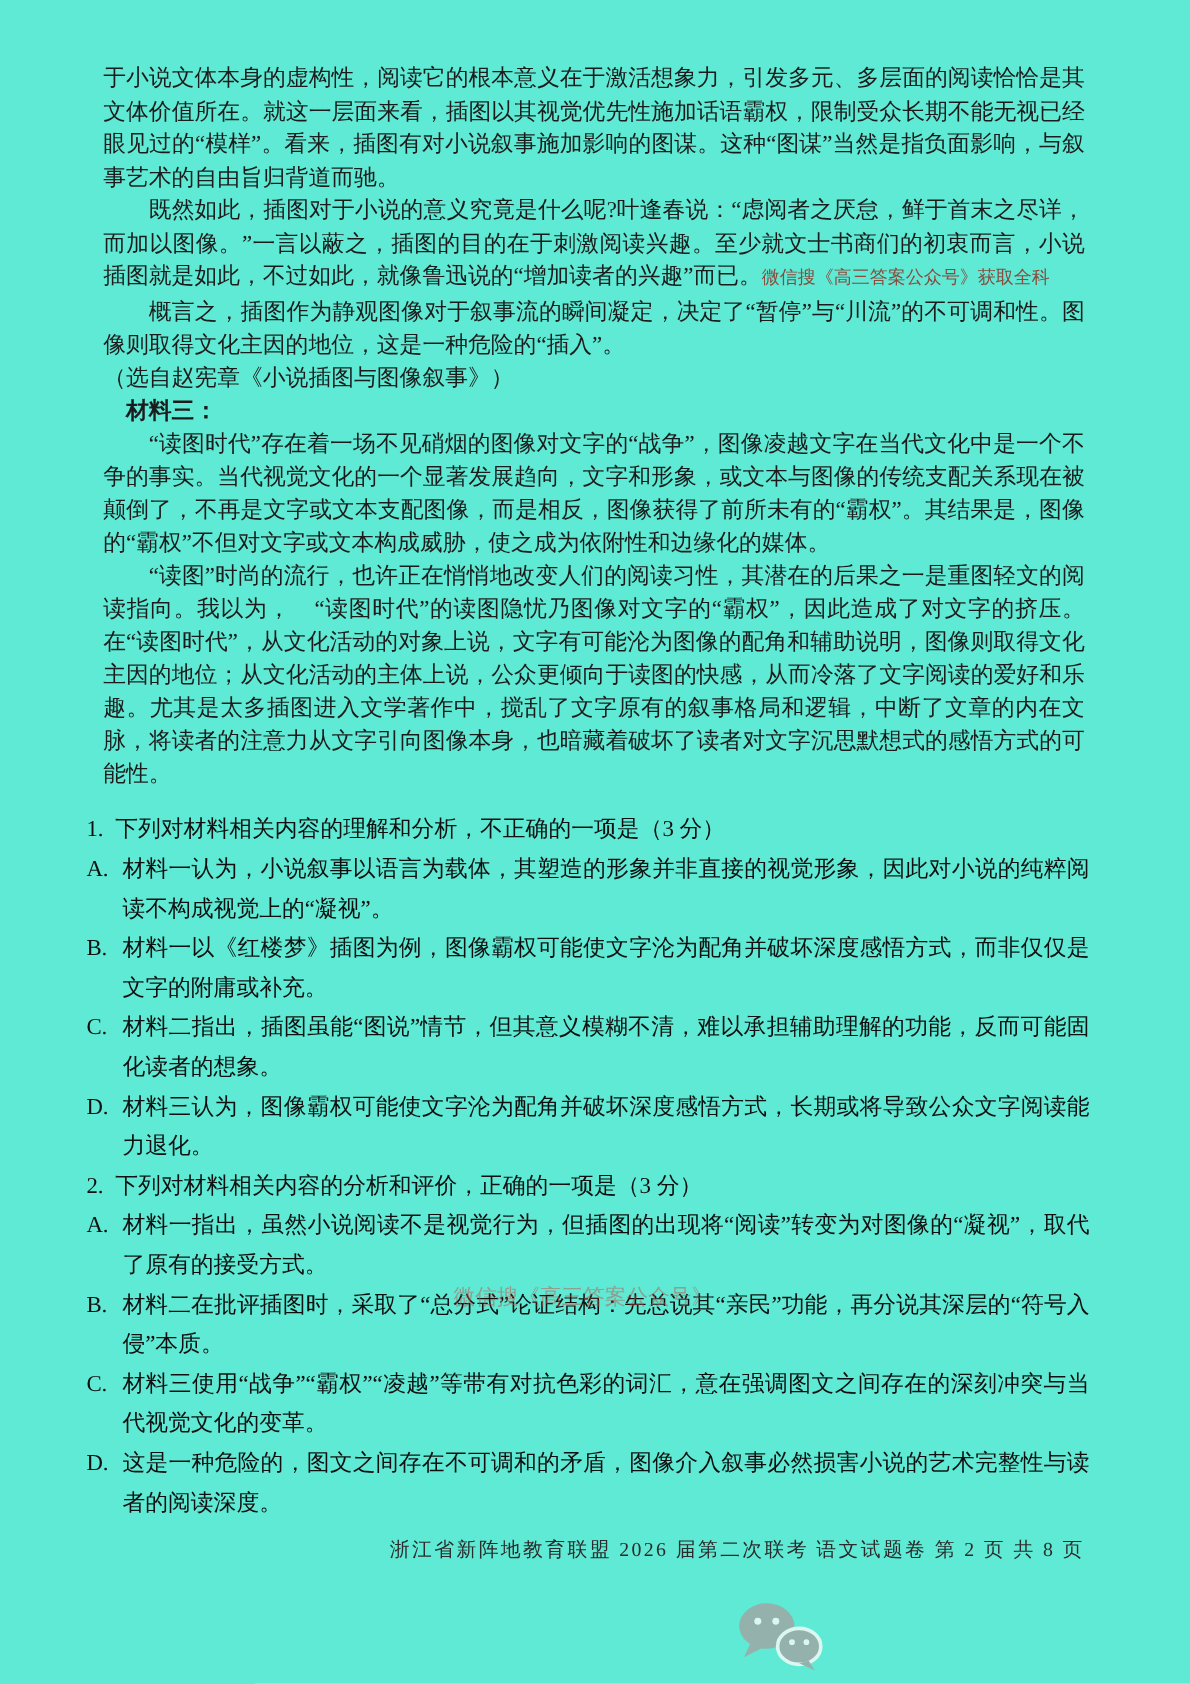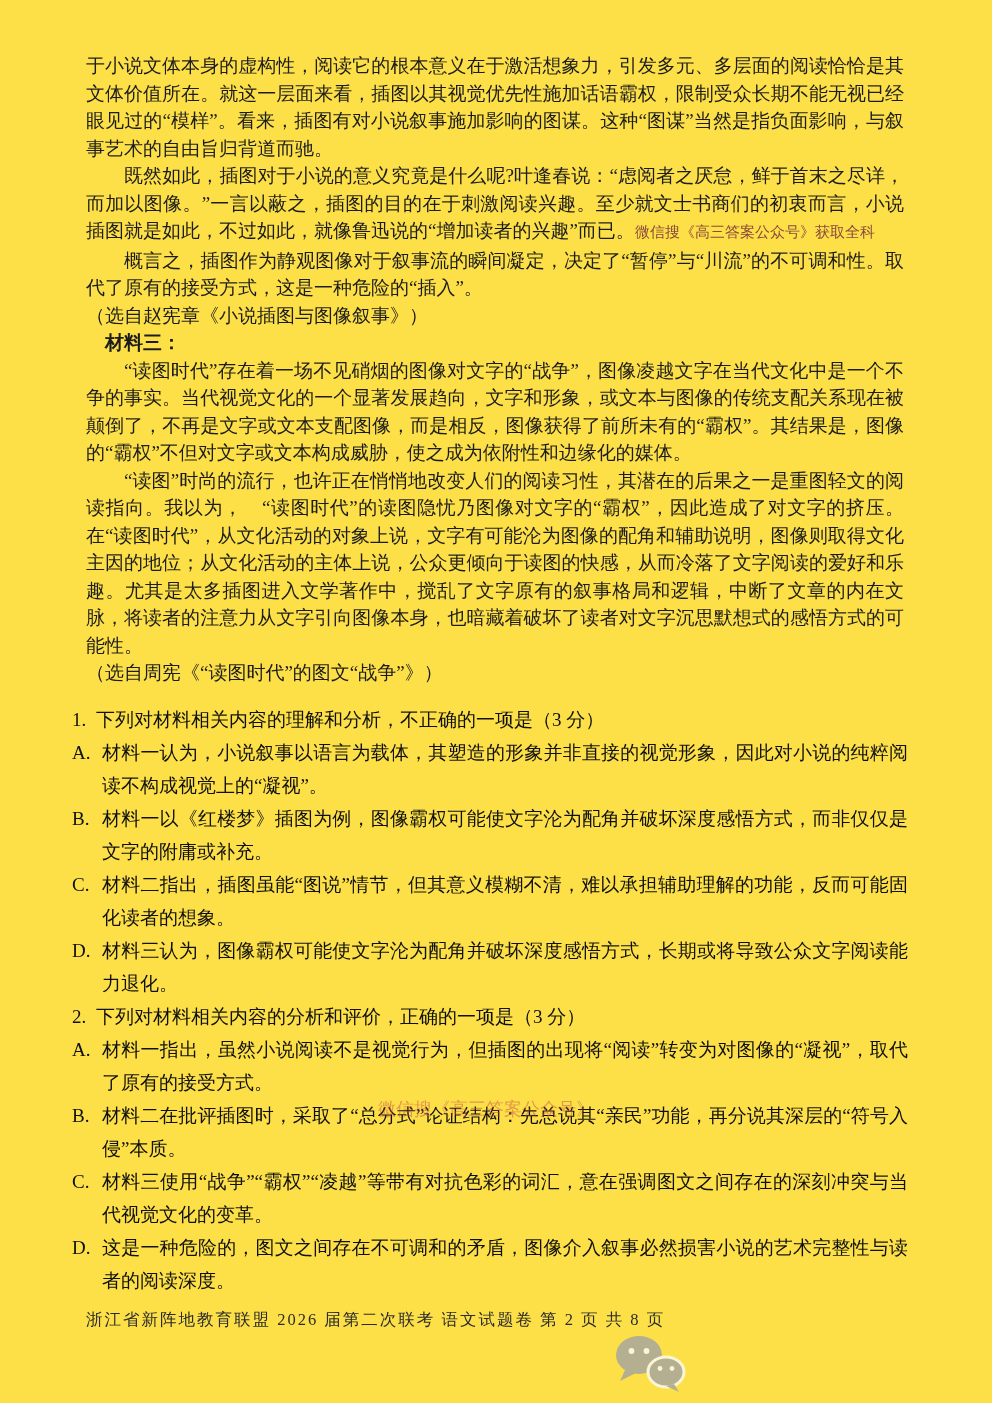--- a/index.html
+++ b/index.html
@@ -1,20 +1,20 @@
 <!DOCTYPE html>
 <html><head>
 <meta charset="utf-8">
 <style>
   html,body { margin:0; padding:0; background:#d9d9d9; }
   .page {
     position:relative;
     width:992px; height:1403px;
     margin:0 auto;
-    background:#fde047;
+    background:#5eead4;
     box-sizing:border-box;
     padding:52px 88px 0 86px;
     font-family:"Liberation Serif","DejaVu Serif",serif;
     color:#1c1c1c;
     overflow:hidden;
   }
   
   .bodytext { font-size:19px; line-height:27.5px; text-align:justify; }
   .bodytext p { margin:0; }
   .indent { text-indent:2em; }
@@ -31,40 +31,39 @@
   .opt-label { flex:0 0 30px; }
   .opt-text { flex:1 1 auto; position:relative; }
   .watermark {
     position:absolute; left:276px; top:4px;
     color:#c5534a; opacity:0.5;
     font-size:18px; line-height:13px; white-space:nowrap;
     pointer-events:none;
   }
 
   
-  .footer { text-align:left; margin-top:12px; font-size:16.5px;
+  .footer { text-align:right; margin-top:12px; font-size:16.5px;
             letter-spacing:2px; color:#2b2b2b; }
 
   
   .wechat { position:absolute; left:610px; top:1332px; opacity:0.8; }
 </style>
 </head>
 <body>
 
 <div class="page">
 
   <div class="bodytext">
     <p>于小说文体本身的虚构性，阅读它的根本意义在于激活想象力，引发多元、多层面的阅读恰恰是其文体价值所在。就这一层面来看，插图以其视觉优先性施加话语霸权，限制受众长期不能无视已经眼见过的“模样”。看来，插图有对小说叙事施加影响的图谋。这种“图谋”当然是指负面影响，与叙事艺术的自由旨归背道而驰。</p>
     <p class="indent"><span>既然如此，插图对于小说的意义究竟是什么呢?叶逢春说：“虑阅者之厌怠，鲜于首末之尽详，而加以图像。”一言以蔽之，插图的目的在于刺激阅读兴趣。至少就文士书商们的初衷而言，小说插图就是如此，不过如此，就像鲁迅说的“增加读者的兴趣”而已。</span><span class="red-note">微信搜《高三答案公众号》获取全科</span></p>
-    <p class="indent">概言之，插图作为静观图像对于叙事流的瞬间凝定，决定了“暂停”与“川流”的不可调和性。取代了原有的接受方式，这是一种危险的“插入”。</p>
+    <p class="indent">概言之，插图作为静观图像对于叙事流的瞬间凝定，决定了“暂停”与“川流”的不可调和性。图像则取得文化主因的地位，这是一种危险的“插入”。</p>
     <p class="attribution">（选自赵宪章《小说插图与图像叙事》）</p>
     <p class="material-heading">材料三：</p>
     <p class="indent">“读图时代”存在着一场不见硝烟的图像对文字的“战争”，图像凌越文字在当代文化中是一个不争的事实。当代视觉文化的一个显著发展趋向，文字和形象，或文本与图像的传统支配关系现在被颠倒了，不再是文字或文本支配图像，而是相反，图像获得了前所未有的“霸权”。其结果是，图像的“霸权”不但对文字或文本构成威胁，使之成为依附性和边缘化的媒体。</p>
     <p class="indent">“读图”时尚的流行，也许正在悄悄地改变人们的阅读习性，其潜在的后果之一是重图轻文的阅读指向。我以为，　“读图时代”的读图隐忧乃图像对文字的“霸权”，因此造成了对文字的挤压。在“读图时代”，从文化活动的对象上说，文字有可能沦为图像的配角和辅助说明，图像则取得文化主因的地位；从文化活动的主体上说，公众更倾向于读图的快感，从而冷落了文字阅读的爱好和乐趣。尤其是太多插图进入文学著作中，搅乱了文字原有的叙事格局和逻辑，中断了文章的内在文脉，将读者的注意力从文字引向图像本身，也暗藏着破坏了读者对文字沉思默想式的感悟方式的可能性。</p>
-    <p class="attribution">（选自周宪《“读图时代”的图文“战争”》）</p>
   </div>
 
   <div class="questions">
 
     <div>
       <p class="q-stem"><span class="q-num">1.</span><span>下列对材料相关内容的理解和分析，不正确的一项是（3 分）</span></p>
       <div class="option">
         <span class="opt-label">A.</span>
         <span class="opt-text">材料一认为，小说叙事以语言为载体，其塑造的形象并非直接的视觉形象，因此对小说的纯粹阅读不构成视觉上的“凝视”。</span>
       </div>

